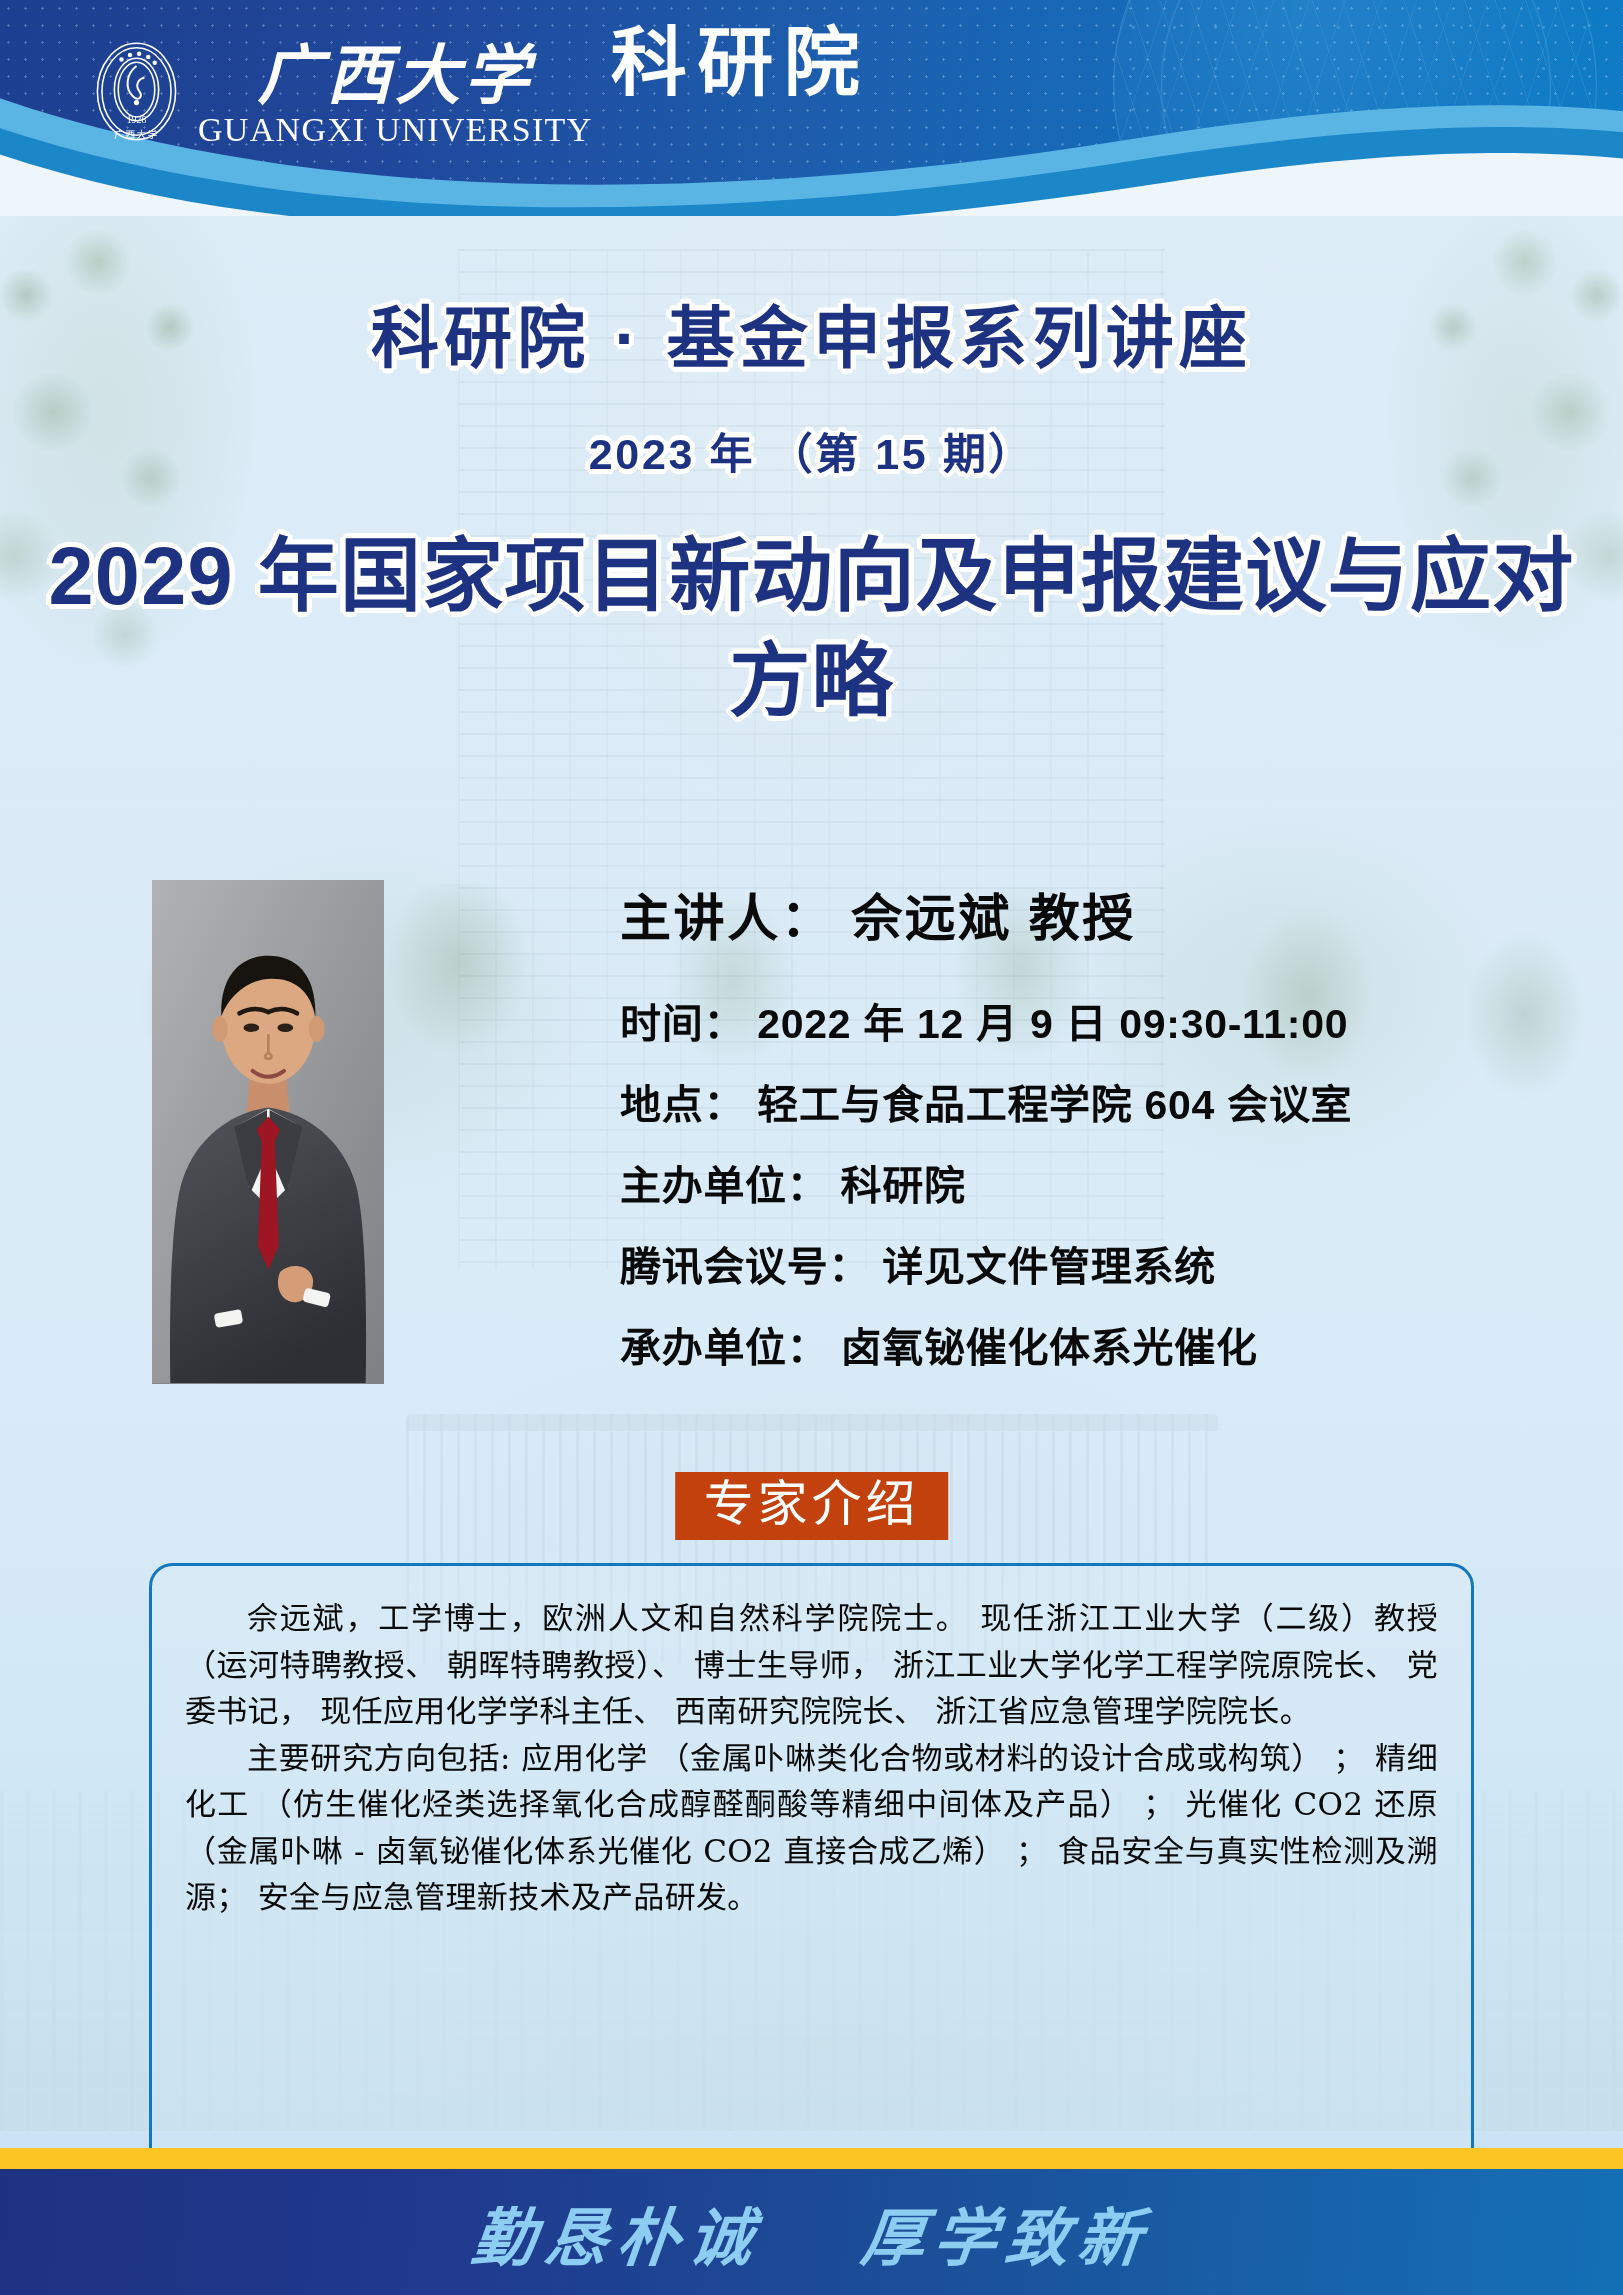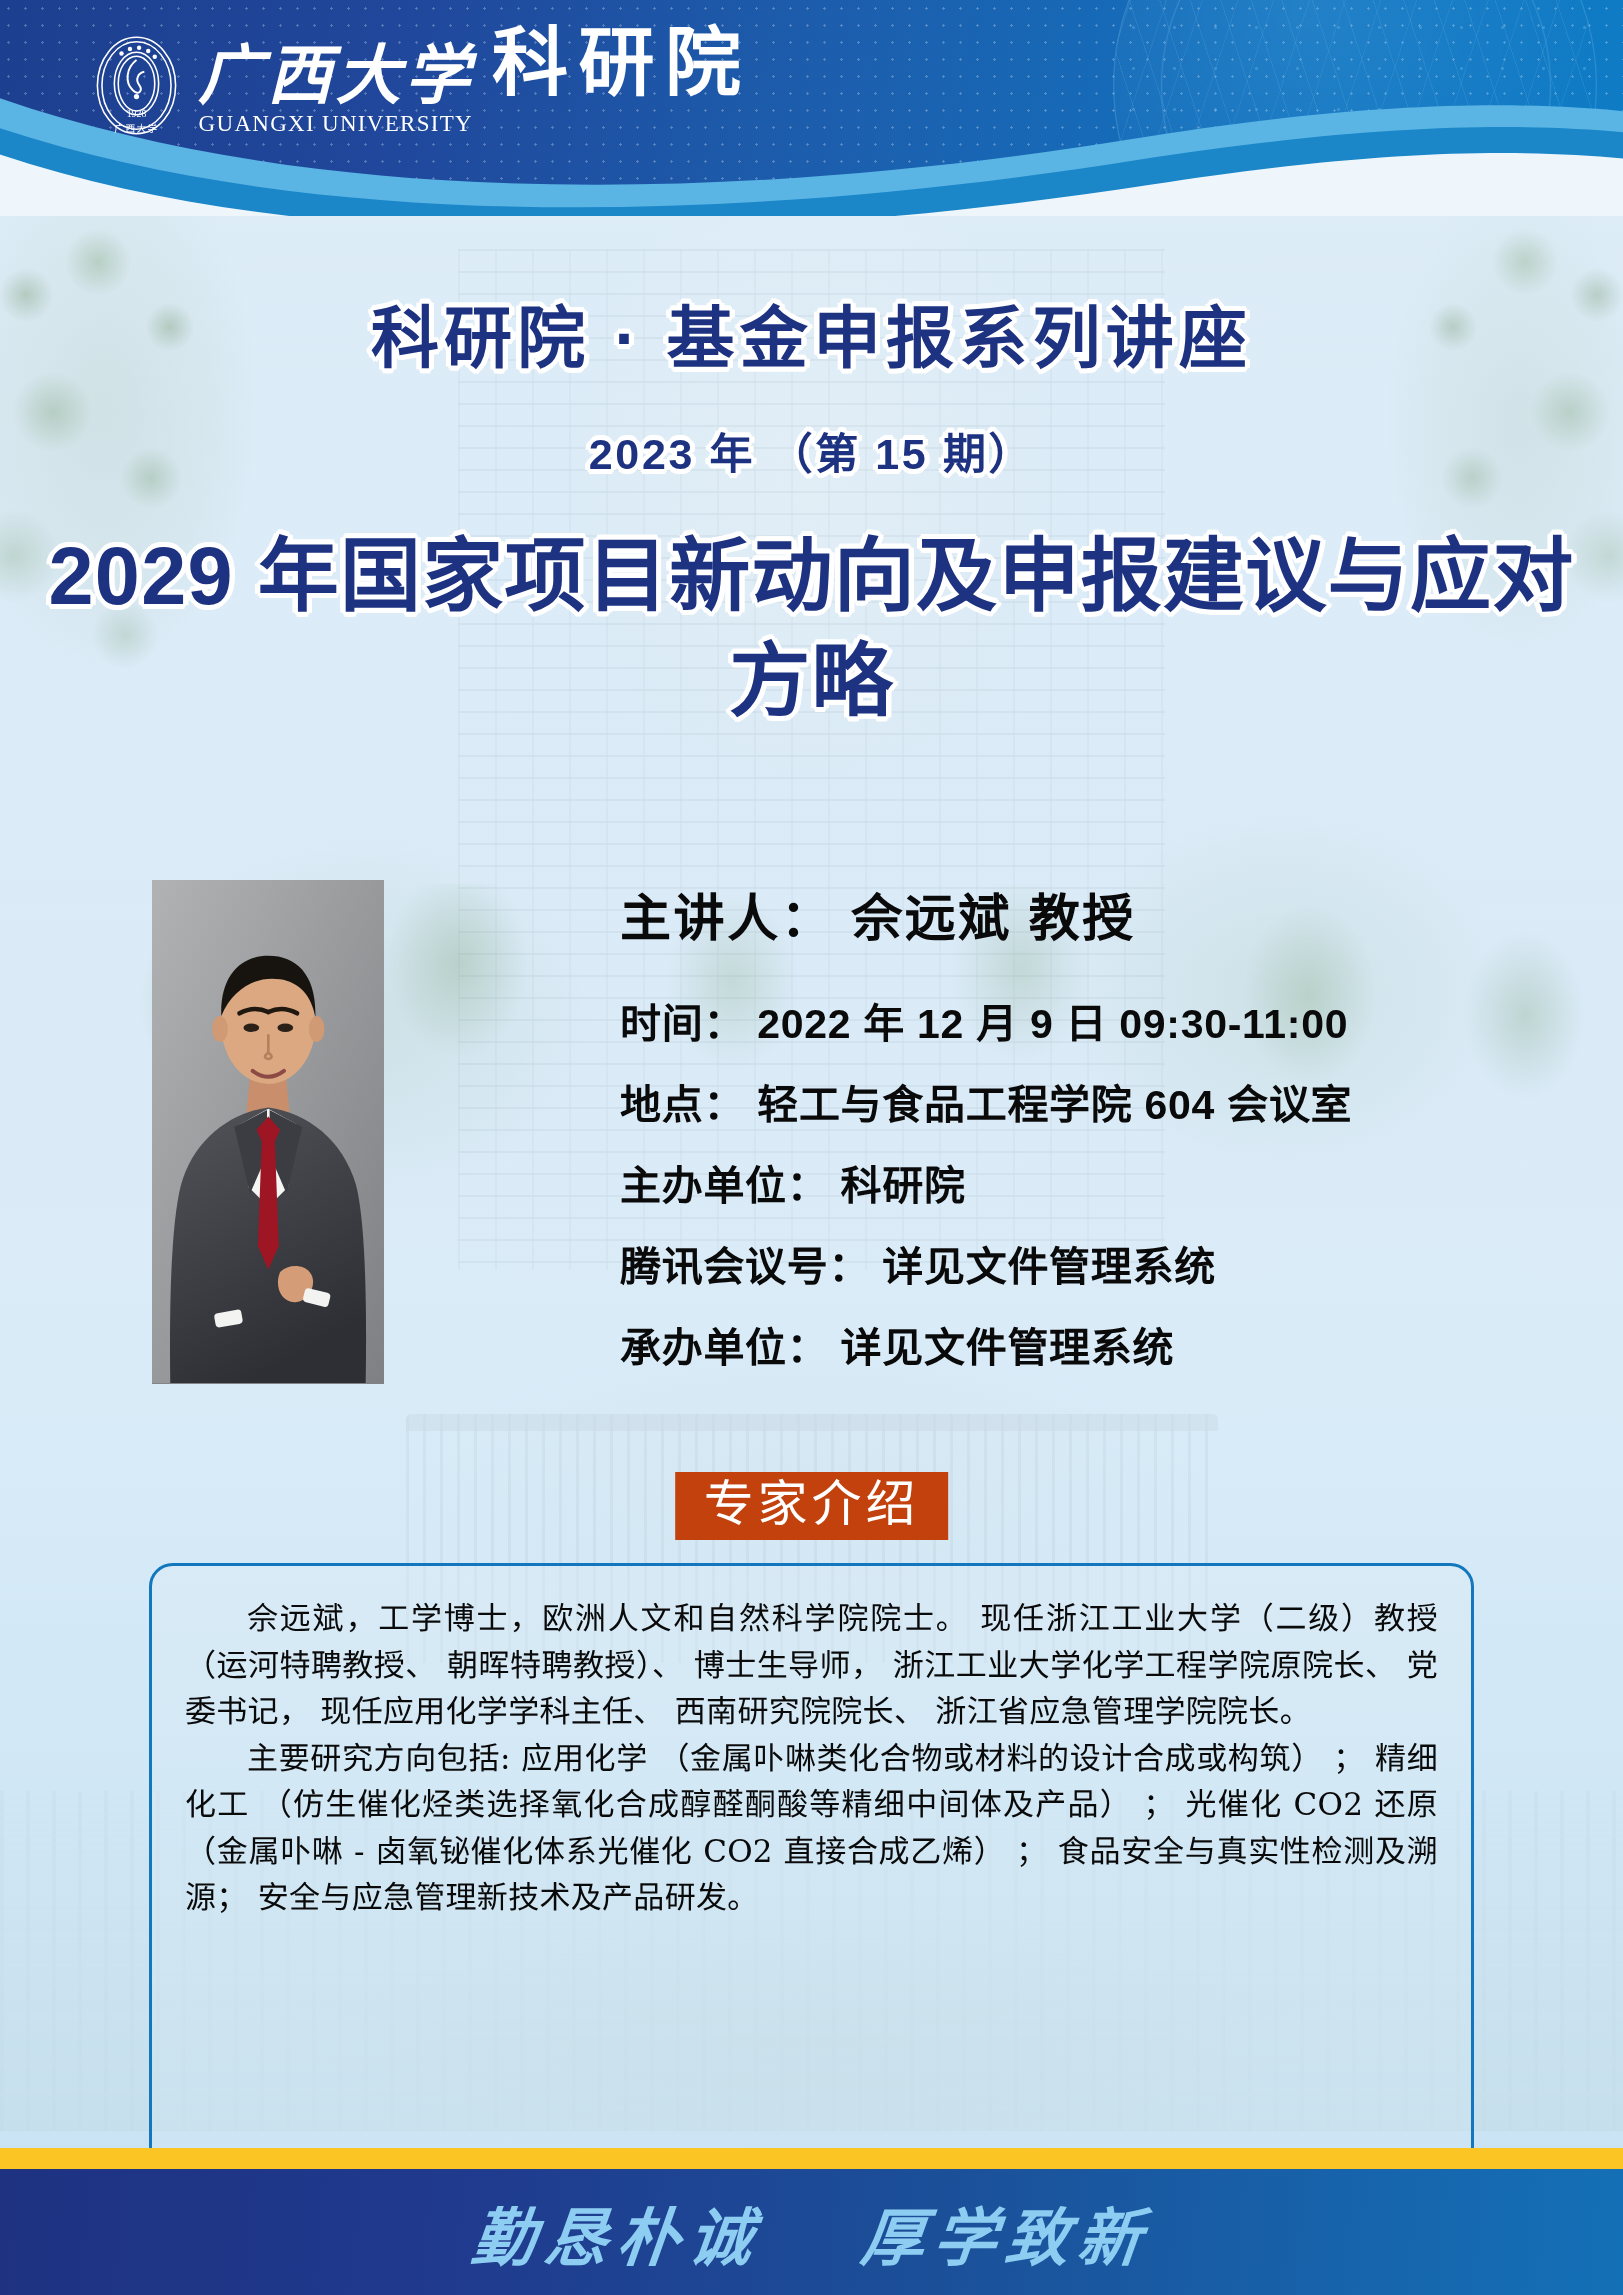--- a/index.html
+++ b/index.html
@@ -166,21 +166,21 @@
   }
   .brand-gxu-cn {
     font-family: "DejaVu Serif", "Liberation Serif", serif;
     font-weight: 700; font-style: italic;
     font-size: 65px; line-height: 1.02;
     color: #ffffff; letter-spacing: 3.9px;
     white-space: nowrap;
   }
   .brand-gxu-en {
     font-family: "Liberation Serif", "DejaVu Serif", serif;
-    font-size: 23px; color: #ffffff; letter-spacing: 1.3px;
+    font-size: 34px; color: #ffffff; letter-spacing: 1.3px;
     margin-top: 2.6px; white-space: nowrap;
   }
   .brand-ky {
     font-family: "DejaVu Serif", "Liberation Serif", serif;
     font-weight: 700;
     font-size: 76px; line-height: 1;
     color: #ffffff; letter-spacing: 10.5px;
     white-space: nowrap;
     margin-left: 3.9px;
     position: relative; top: -9.2px;
@@ -433,21 +433,21 @@
       <rect x="96" y="660" width="42" height="22" rx="6" fill="#f3f3f1" transform="rotate(-10 117 671)"></rect>
     </svg>
   </div>
 
   <div class="speaker-info">
     <div class="speaker-name-line">主讲人： 佘远斌 教授</div>
     <div class="info-line">时间： 2022 年 12 月 9 日 09:30-11:00</div>
     <div class="info-line">地点： 轻工与食品工程学院 604 会议室</div>
     <div class="info-line">主办单位： 科研院</div>
     <div class="info-line">腾讯会议号： 详见文件管理系统</div>
-    <div class="info-line">承办单位： 详见文件管理系统</div>
+    <div class="info-line">承办单位： 卤氧铋催化体系光催化</div>
   </div>
 
   <div class="expert-banner">
     <div class="expert-banner-text">专家介绍</div>
   </div>
 
   <div class="expert-box">
     <div class="expert-text">
       <p>佘远斌，工学博士，欧洲人文和自然科学院院士。 现任浙江工业大学（二级）教授 （运河特聘教授、 朝晖特聘教授）、 博士生导师， 浙江工业大学化学工程学院原院长、 党委书记， 现任应用化学学科主任、 西南研究院院长、 浙江省应急管理学院院长。</p>
       <p>主要研究方向包括: 应用化学 （金属卟啉类化合物或材料的设计合成或构筑） ； 精细化工 （仿生催化烃类选择氧化合成醇醛酮酸等精细中间体及产品） ； 光催化 CO2 还原 （金属卟啉 - 卤氧铋催化体系光催化 CO2 直接合成乙烯） ； 食品安全与真实性检测及溯源； 安全与应急管理新技术及产品研发。</p>

